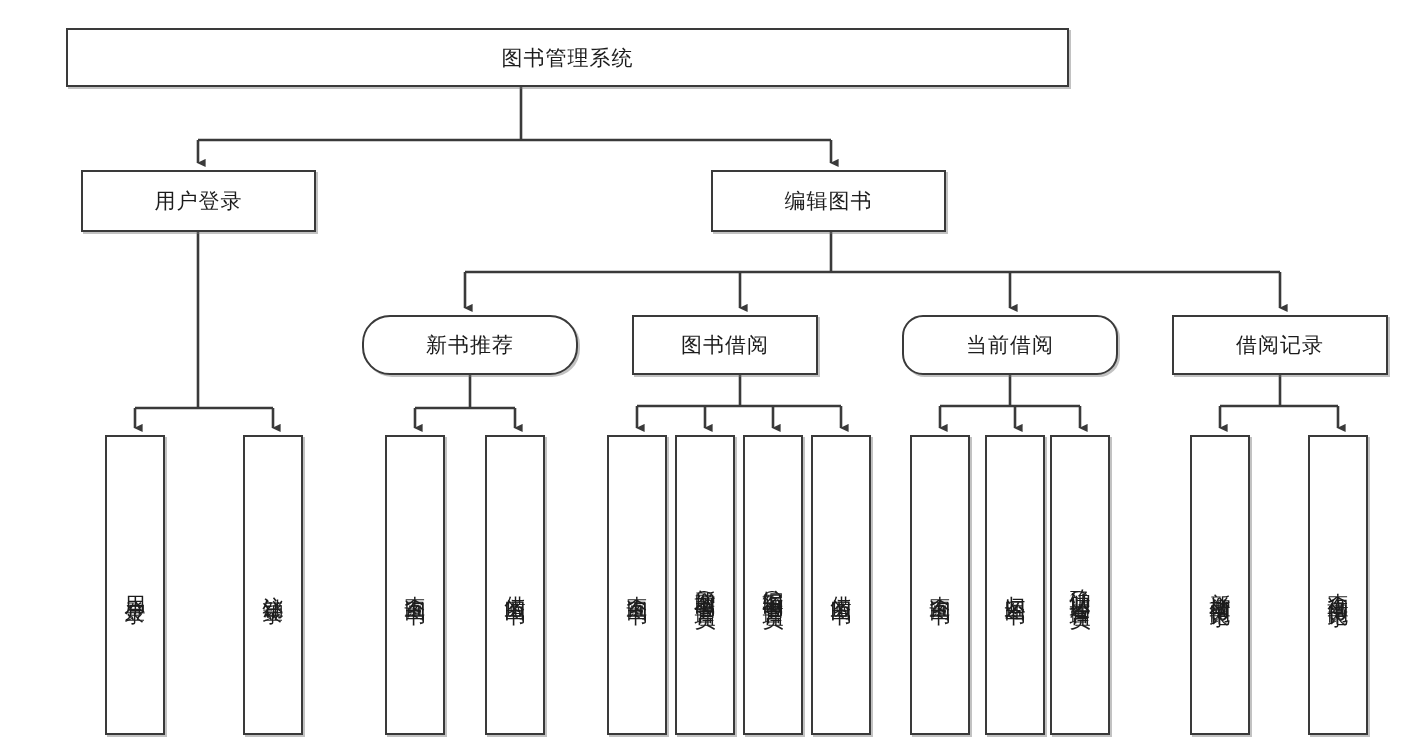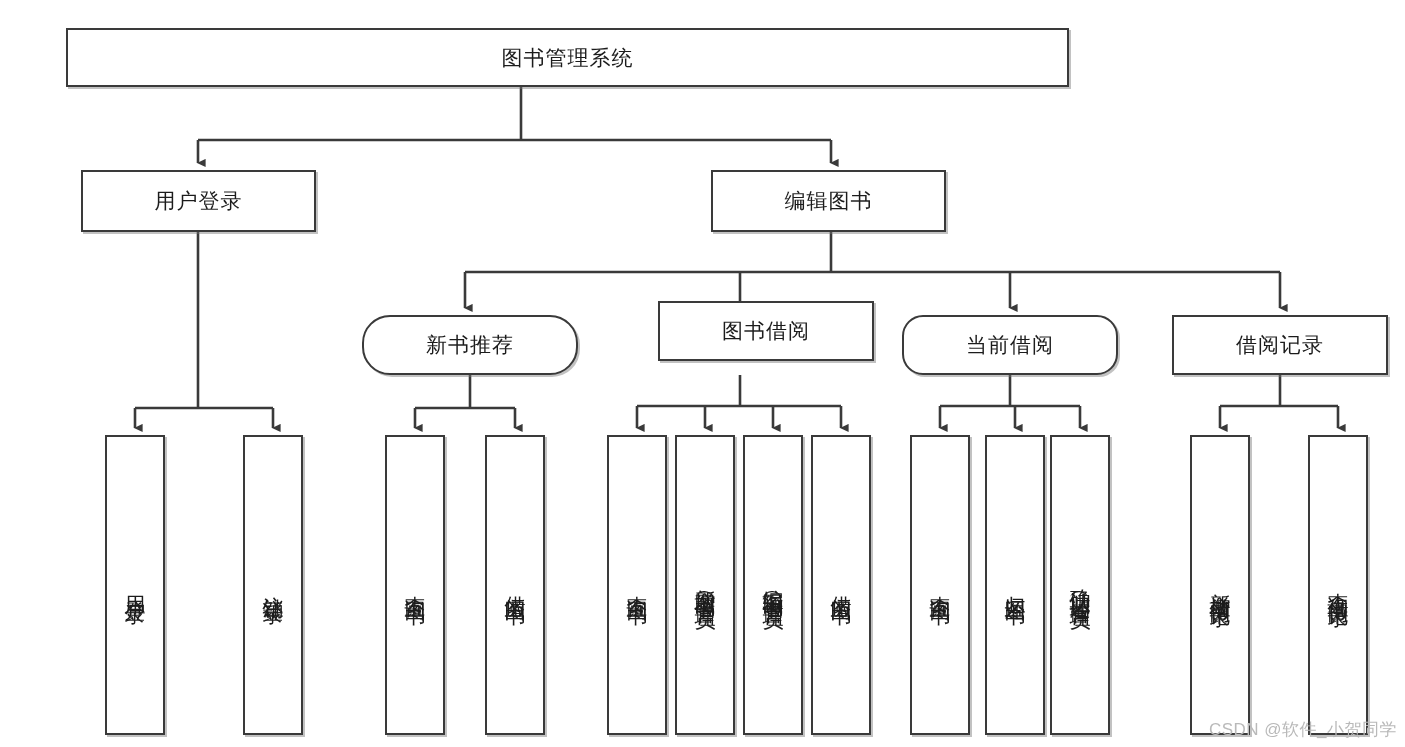--- a/index.html
+++ b/index.html
@@ -134,21 +134,21 @@
   <div class="node h" style="left:81px; top:170px; width:235px; height:62px;">
     <span>用户登录</span>
   </div>
   <div class="node h" style="left:711px; top:170px; width:235px; height:62px;">
     <span>编辑图书</span>
   </div>
 
   <div class="node h" style="left:362px; top:315px; width:216px; height:60px;border-radius:28px;">
     <span>新书推荐</span>
   </div>
-  <div class="node h" style="left:632px; top:301px; width:216px; height:60px;margin-left:26px;">
+  <div class="node h" style="left:632px; top:315px; width:186px; height:60px;">
     <span>图书借阅</span>
   </div>
   <div class="node h" style="left:902px; top:315px; width:216px; height:60px;border-radius:21px;">
     <span>当前借阅</span>
   </div>
   <div class="node h" style="left:1172px; top:315px; width:216px; height:60px;">
     <span>借阅记录</span>
   </div>
 
   <div class="node leaf" style="left:105px; top:435px; width:60px; height:300px;">
@@ -188,14 +188,13 @@
     <span class="vtext">确认归还（管理员）</span>
   </div>
 
   <div class="node leaf" style="left:1190px; top:435px; width:60px; height:300px;">
     <span class="vtext">新增借阅记录</span>
   </div>
   <div class="node leaf" style="left:1308px; top:435px; width:60px; height:300px;">
     <span class="vtext">查询借阅记录</span>
   </div>
 
-  <div id="watermark">CSDN @软件_小贺同学</div>
 </div>
 
 </body></html>

